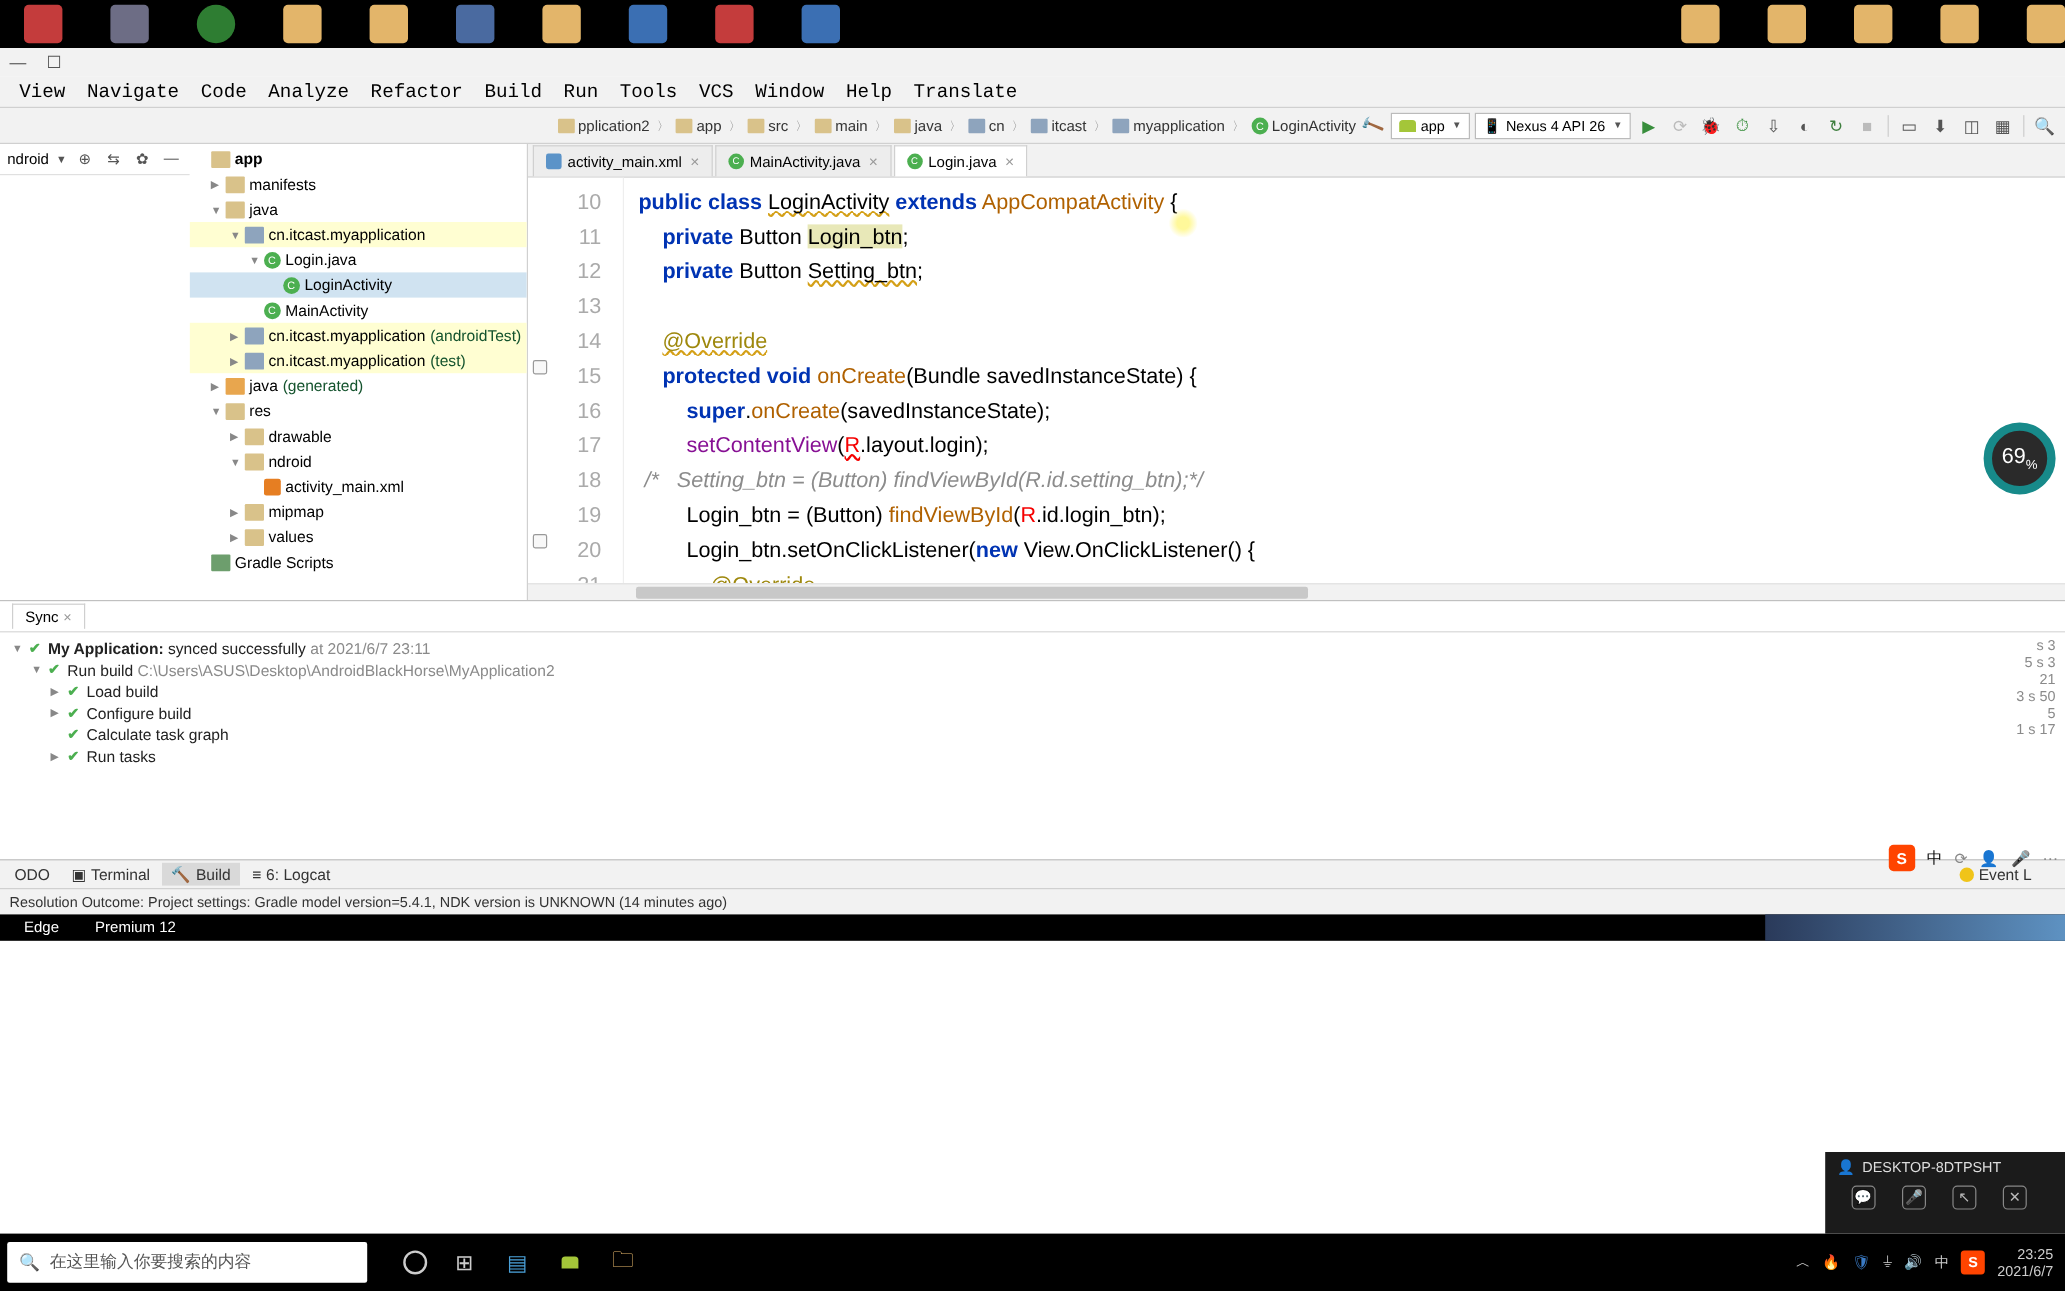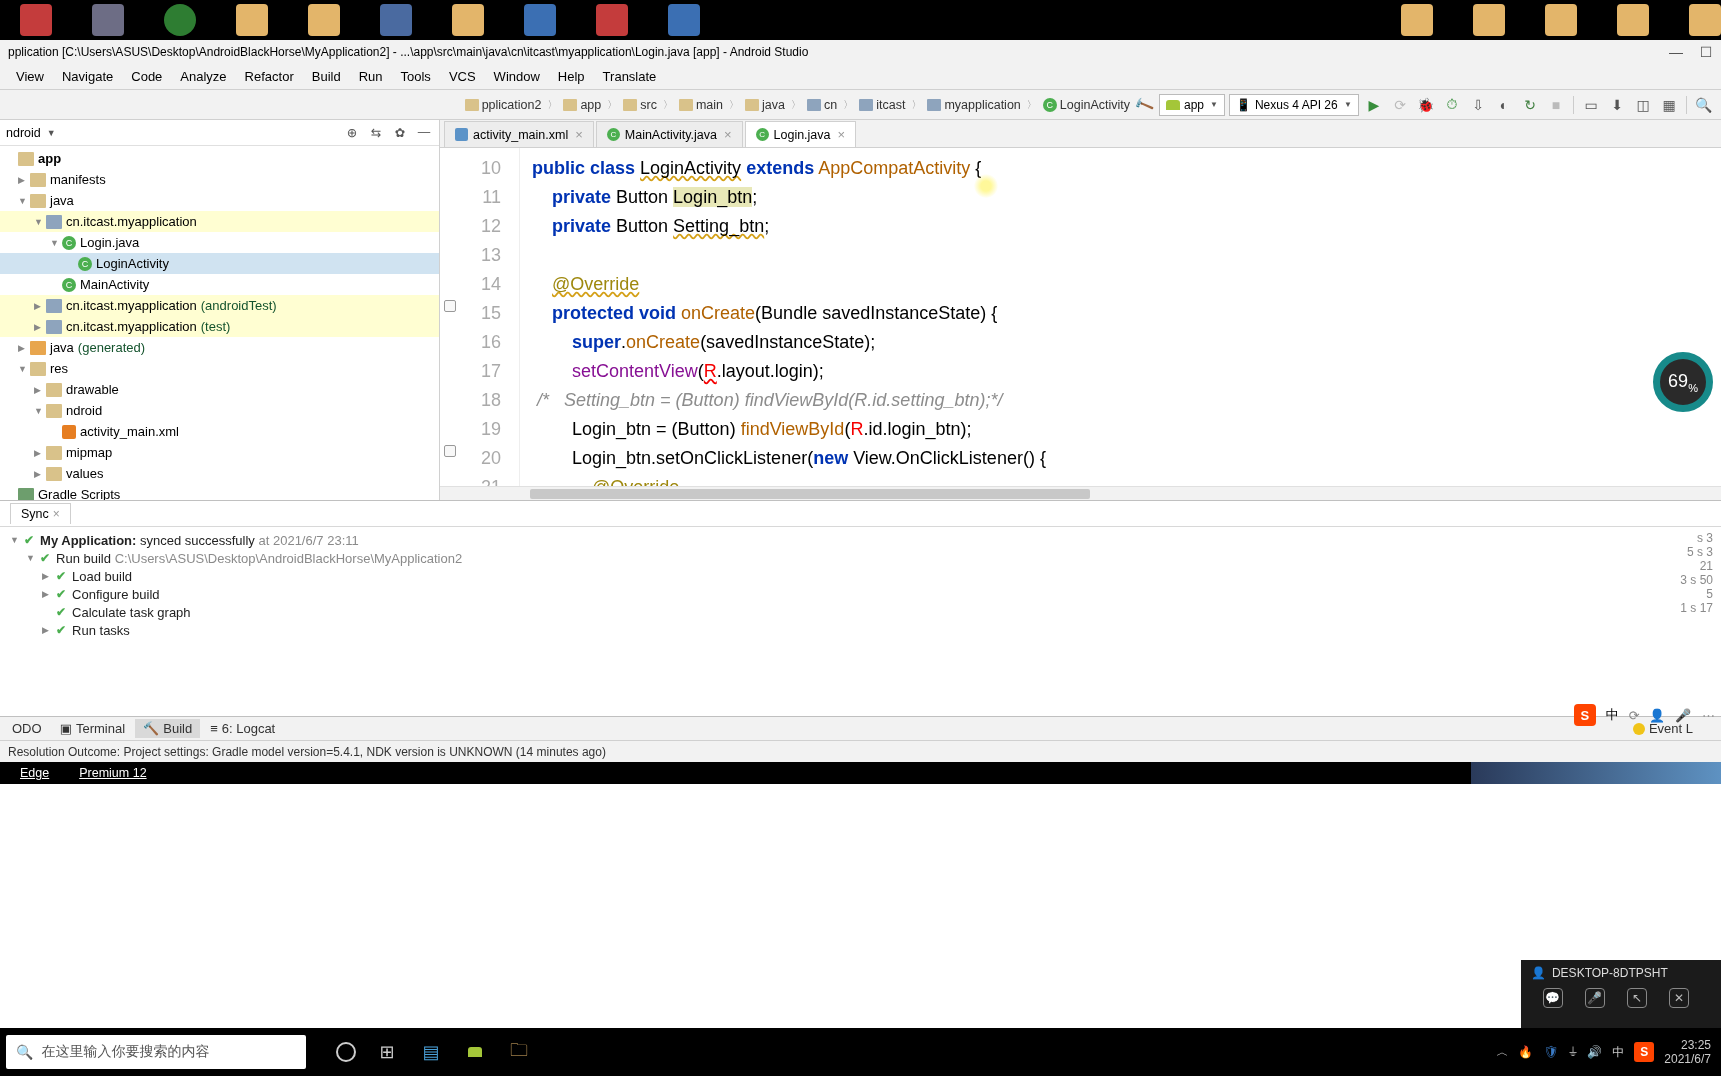--- a/index.html
+++ b/index.html
@@ -9,21 +9,21 @@
 .os-taskbar-top { height: 40px; background: #000; display: flex; align-items: center; gap: 40px; padding-left: 20px; }
 .os-taskbar-top .app-icon { width: 32px; height: 32px; background: #555; border-radius: 4px; }
 
 
 .title-bar { height: 24px; background: #f2f2f2; display: flex; align-items: center; padding: 0 8px; color: #000; font-size: 12px; justify-content: space-between; }
 .title-bar .win-btns { display: flex; gap: 16px; }
 .title-bar .win-btn { width: 14px; height: 14px; display: flex; align-items: center; justify-content: center; font-size: 14px; color: #555; cursor: default; }
 
 
 .menu-bar { height: 26px; background: #f2f2f2; display: flex; align-items: center; gap: 2px; padding-left: 8px; border-bottom: 1px solid #d0d0d0; }
-.menu-bar span { padding: 3px 8px; font-size: 13px; cursor: default; }
+.menu-bar span { padding: 3px 8px; font-size: 16px; cursor: default; font-family: Liberation Mono, monospace; }
 
 
 .nav-bar { height: 30px; background: #f2f2f2; display: flex; align-items: center; justify-content: flex-end; padding: 0 6px 0 0; border-bottom: 1px solid #d0d0d0; }
 .breadcrumb { display: flex; align-items: center; gap: 2px; font-size: 12.5px; }
 .breadcrumb .crumb { display: flex; align-items: center; gap: 3px; padding: 2px 3px; color: #333; }
 .breadcrumb .chev { color: #888; font-size: 10px; padding: 0 1px;}
 .crumb-icon { width: 14px; height: 12px; background: #d9c28a; border-radius: 1px; display:inline-block; }
 .crumb-icon.pkg { background: #8ea4bd; }
 .crumb-icon.cls { width:14px;height:14px;background:#4caf50;border-radius:50%; color:#fff; font-size:9px; display:inline-flex;align-items:center;justify-content:center;}
 
@@ -34,21 +34,21 @@
 .tb-combo .tri { font-size:8px; color:#555; margin-left:auto;}
 .tb-btn { width: 22px; height: 22px; display:flex; align-items:center; justify-content:center; font-size:14px; color:#555; }
 .tb-btn.run { color: #388e3c; }
 .tb-sep { width:1px; height:18px; background:#ccc; margin:0 2px;}
 .hammer { transform: rotate(-25deg); }
 
 
 .main { display: flex; height: 380px; }
 
 
-.tree-panel { width: 440px; background: #fff; border-right: 1px solid #d0d0d0; display:flex; flex-direction:column; }
+.tree-panel { width: 440px; background: #fff; border-right: 1px solid #d0d0d0; display:flex; }
 .tree-header { height: 26px; display:flex; align-items:center; padding: 0 6px; gap:6px; border-bottom: 1px solid #e0e0e0; font-size:12.5px; }
 .tree-header .hdr-title { font-weight: normal; }
 .tree-header .hdr-tools { margin-left:auto; display:flex; gap:6px; color:#555; }
 .tree-header .hdr-tools span { width:18px; text-align:center; }
 .tree-body { flex:1; overflow:auto; padding-top:2px;}
 .tree-row { display:flex; align-items:center; height:21px; padding-left: 6px; font-size: 13px; color:#000; white-space:nowrap; }
 .tree-row.sel { background: #d0e3f1; }
 .tree-row.hl  { background: #fffed2; }
 .tree-row .arrow { width:12px; color:#888; font-size:9px; }
 .tree-row .icon { width:16px; height:14px; margin-right:4px; display:inline-flex; align-items:center; justify-content:center;}
@@ -110,21 +110,21 @@
 .tool-tabs .tt.active { background:#d9d9d9; }
 .tool-tabs .spacer{flex:1;}
 .tool-tabs .ev{ margin-right:20px; }
 .tool-tabs .ev .warn-i{width:12px;height:12px;background:#f0c419;border-radius:50%;display:inline-block;}
 
 
 .status-bar { height:22px; background:#f2f2f2; border-top:1px solid #d0d0d0; display:flex; align-items:center; padding:0 8px; font-size:12px; color:#333;}
 .rbox .sogou{width:22px;height:22px;background:#ff4400;border-radius:4px;color:#fff;display:flex;align-items:center;justify-content:center;font-weight:bold;}
 
 
-.edge-strip { height:22px; background:#000; color:#fff; display:flex; align-items:center; gap:30px; padding-left:20px; font-size:12.5px;text-decoration:underline;}
+.edge-strip { height:22px; background:#000; color:#fff; display:flex; align-items:center; gap:30px; padding-left:20px; font-size:12.5px;}
 .edge-strip .decor { margin-left:auto; width:250px; height:100%; background:linear-gradient(90deg,#2a3a5a,#5e92c2);}
 
 
 .rd-popup { position:absolute; right:0; bottom:48px; width:200px; height:68px; background:#1b1b1b; color:#ddd; display:flex; flex-direction:column; padding:6px 10px; gap:8px; font-size:12px; z-index:20;}
 .rd-popup .row1{display:flex;align-items:center;gap:6px;}
 .rd-popup .row2{display:flex;gap:22px;justify-content:flex-start;align-items:center; padding-left:12px;}
 .rd-popup .ico{ width:20px;height:20px;border:1px solid #888;border-radius:4px;display:flex;align-items:center;justify-content:center;color:#bbb;}
 .rd-popup .user-i{color:#c2185b;}
 
 
@@ -156,21 +156,20 @@
   <div class="app-icon" style="background:#3b6fb3;"></div>
   <div style="flex:1"></div>
   <div class="app-icon" style="background:#e3b56a;"></div>
   <div class="app-icon" style="background:#e3b56a;"></div>
   <div class="app-icon" style="background:#e3b56a;"></div>
   <div class="app-icon" style="background:#e3b56a;"></div>
   <div class="app-icon" style="background:#e3b56a;"></div>
 </div>
 
 <div class="title-bar">
-  <span>pplication [C:\Users\ASUS\Desktop\AndroidBlackHorse\MyApplication2] - ...\app\src\main\java\cn\itcast\myapplication\Login.java [app] - Android Studio</span>
   <div class="win-btns">
     <span class="win-btn">—</span>
     <span class="win-btn">☐</span>
   </div>
 </div>
 
 <div class="menu-bar">
   <span>View</span>
   <span>Navigate</span>
   <span>Code</span>

